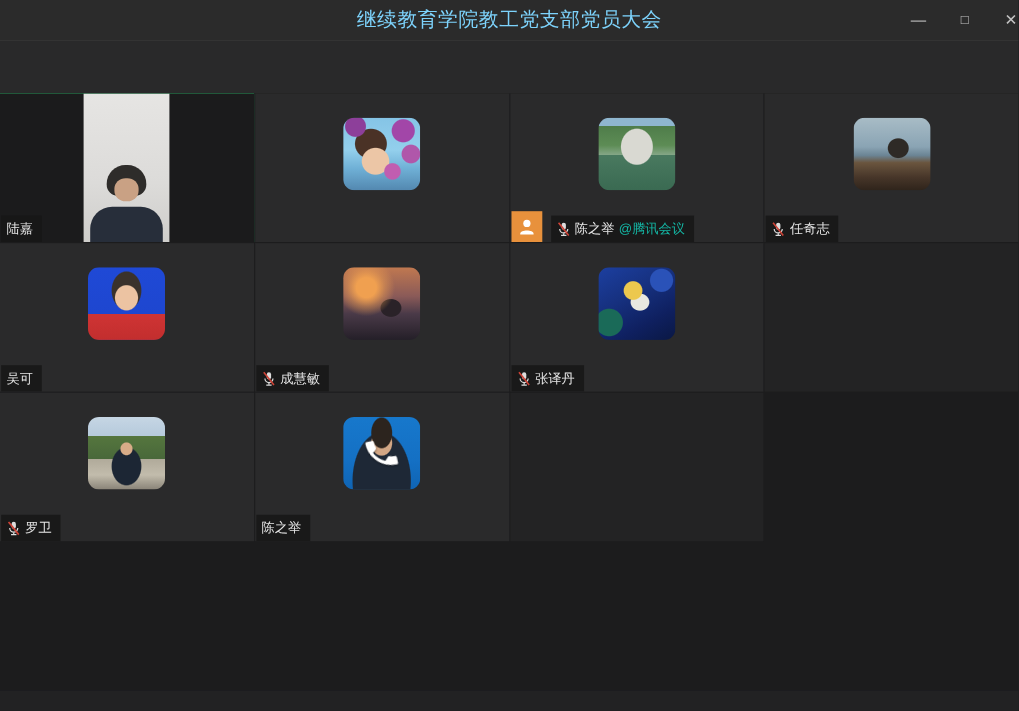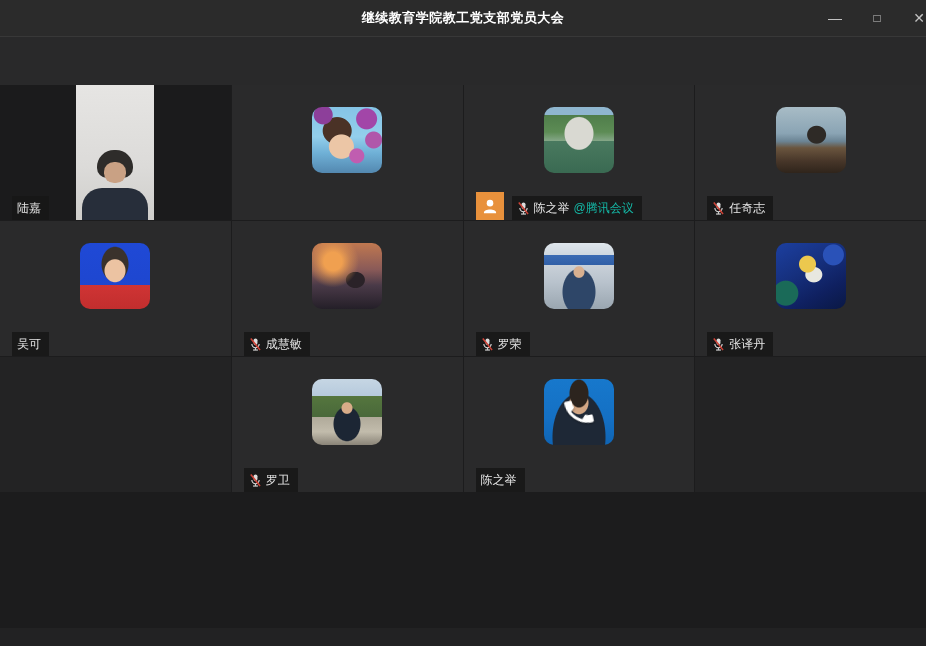--- a/index.html
+++ b/index.html
@@ -3,21 +3,21 @@
 <meta charset="utf-8">
 <style>
   * { margin:0; padding:0; box-sizing:border-box; }
   html,body { width:926px; height:646px; overflow:hidden; background:#222223;
     font-family:"Liberation Sans","DejaVu Sans",sans-serif; }
   .window { width:926px; height:646px; position:relative; background:#232324; display:flex; flex-direction:column; }
 
   
   .titlebar { height:36px; background:#2b2b2b; position:relative; display:flex;
     align-items:center; justify-content:center; flex:0 0 auto; overflow:hidden; }
-  .win-title { color:#ffffff; font-size:13px; letter-spacing:0.5px;font-weight:bold; }
+  .win-title { color:#7dd3fc; font-size:18px; letter-spacing:0.5px; }
   .win-controls { position:absolute; right:-14px; top:0; height:36px; display:flex; }
   .win-btn { width:42px; height:36px; background:transparent; border:none; color:#c2c2c2;
     font-size:14px; display:flex; align-items:center; justify-content:center; cursor:pointer; }
   .win-btn.maxi { font-size:12px; }
 
   
   .toolbar { height:49px; background:#29292a; border-top:1px solid #383838; flex:0 0 auto; }
 
   
   .grid { display:grid; grid-template-columns:repeat(4,1fr); grid-template-rows:repeat(4,135px);
@@ -37,21 +37,21 @@
   .video-strip { position:absolute; left:50%; top:0; transform:translateX(-50%);
     width:78px; height:100%; background:linear-gradient(180deg,#e6e5e3 0%,#dcdbd9 60%,#cfcecb 100%); overflow:hidden; }
   .v-hair { position:absolute; left:50%; top:48%; transform:translateX(-50%);
     width:36px; height:28px; background:#2e2c2a; border-radius:17px 17px 10px 10px; }
   .v-face { position:absolute; left:50%; top:57%; transform:translateX(-50%);
     width:22px; height:21px; background:#c9a184; border-radius:46%; }
   .v-body { position:absolute; left:50%; bottom:-8px; transform:translateX(-50%);
     width:66px; height:40px; background:#272e3a; border-radius:20px 20px 0 0; }
 
   
-  .plate-row { position:absolute; left:12px; bottom:0; display:flex; align-items:flex-end; gap:8px; z-index:3; }
+  .plate-row { position:absolute; left:1px; bottom:0; display:flex; align-items:flex-end; gap:8px; z-index:3; }
   .badge { width:28px; height:28px; display:flex; align-items:center; justify-content:center; flex:0 0 auto; }
   .badge.blue { background:#1e6ee6; }
   .badge.orange { background:#e8913c; }
   .nameplate { background:rgba(22,22,22,0.85); height:24px; display:flex; align-items:center;
     padding:0 8px 0 5px; gap:4px; }
   .nameplate .mic { flex:0 0 auto; }
   .pname { color:#e5e5e5; font-size:12px; white-space:nowrap; }
   .psuffix { color:#14b8a6; font-size:12px; white-space:nowrap; }
 
   
@@ -201,35 +201,20 @@
               <path d="M3.5 8.5 a4.5 4.5 0 0 0 9 0" fill="none" stroke="#dcdcdc" stroke-width="1.4"></path>
               <line x1="8" y1="13.4" x2="8" y2="15.6" stroke="#dcdcdc" stroke-width="1.4"></line>
               <line x1="5" y1="15.8" x2="11" y2="15.8" stroke="#dcdcdc" stroke-width="1.4"></line>
               <line x1="2.2" y1="1.6" x2="13.6" y2="15.8" stroke="#cf4236" stroke-width="1.8"></line>
             </svg>
             <span class="pname">成慧敏</span>
           </div>
         </div>
       </div>
       <div class="cell occupied">
-        <div class="avatar" data-avatar="man-building"></div>
-        <div class="plate-row">
-          <div class="nameplate">
-            <svg class="mic" width="13" height="15" viewBox="0 0 16 18">
-              <rect x="5.6" y="1.5" width="4.8" height="8" rx="2.4" fill="#dcdcdc"></rect>
-              <path d="M3.5 8.5 a4.5 4.5 0 0 0 9 0" fill="none" stroke="#dcdcdc" stroke-width="1.4"></path>
-              <line x1="8" y1="13.4" x2="8" y2="15.6" stroke="#dcdcdc" stroke-width="1.4"></line>
-              <line x1="5" y1="15.8" x2="11" y2="15.8" stroke="#dcdcdc" stroke-width="1.4"></line>
-              <line x1="2.2" y1="1.6" x2="13.6" y2="15.8" stroke="#cf4236" stroke-width="1.8"></line>
-            </svg>
-            <span class="pname">罗荣</span>
-          </div>
-        </div>
-      </div>
-      <div class="cell occupied">
         <div class="avatar" data-avatar="blue-painting"></div>
         <div class="plate-row">
           <div class="nameplate">
             <svg class="mic" width="13" height="15" viewBox="0 0 16 18">
               <rect x="5.6" y="1.5" width="4.8" height="8" rx="2.4" fill="#dcdcdc"></rect>
               <path d="M3.5 8.5 a4.5 4.5 0 0 0 9 0" fill="none" stroke="#dcdcdc" stroke-width="1.4"></path>
               <line x1="8" y1="13.4" x2="8" y2="15.6" stroke="#dcdcdc" stroke-width="1.4"></line>
               <line x1="5" y1="15.8" x2="11" y2="15.8" stroke="#dcdcdc" stroke-width="1.4"></line>
               <line x1="2.2" y1="1.6" x2="13.6" y2="15.8" stroke="#cf4236" stroke-width="1.8"></line>
             </svg>

